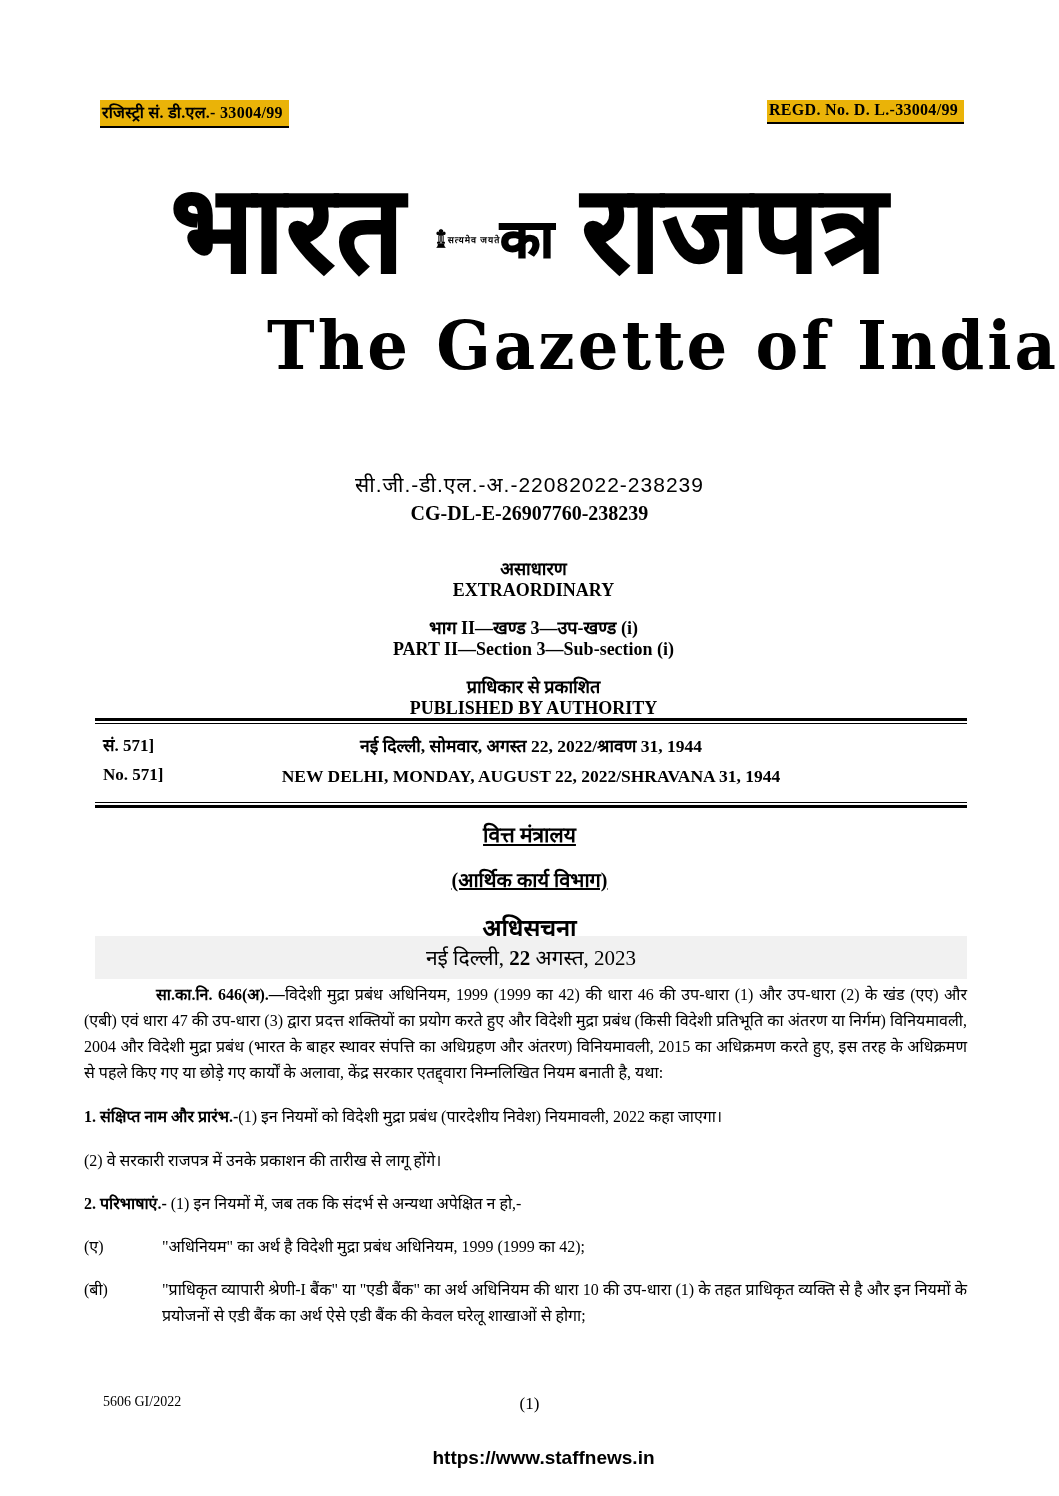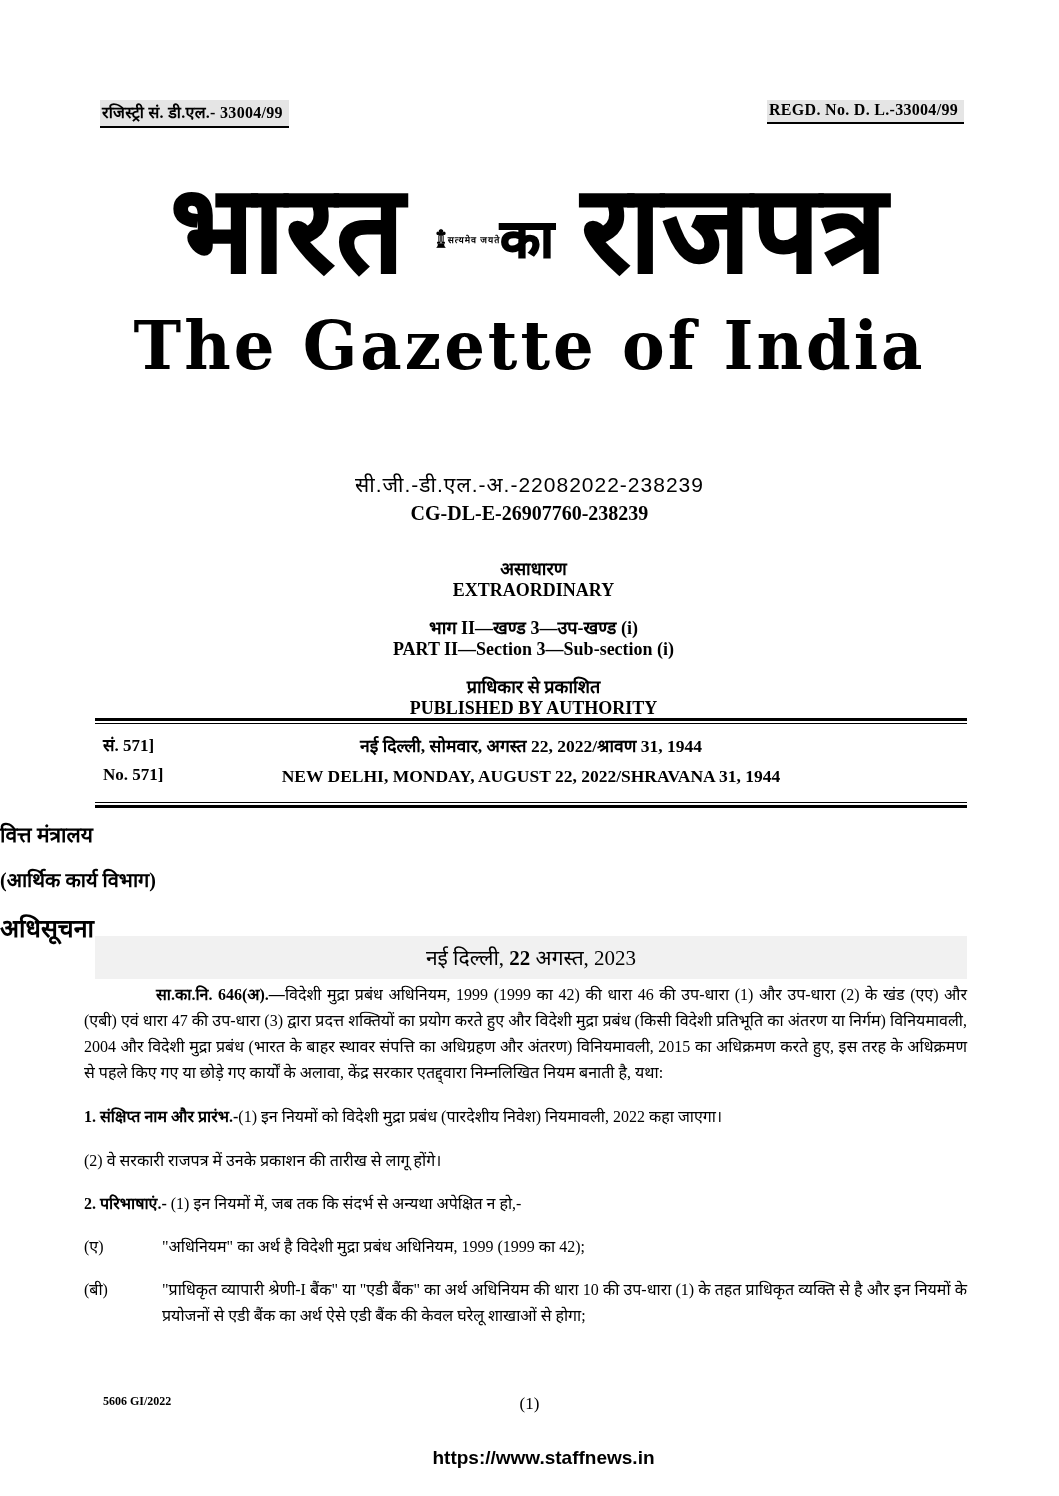--- a/index.html
+++ b/index.html
@@ -13,29 +13,29 @@
     font-family:"Liberation Serif", serif;
     overflow:hidden;
   }
   
   .reg-row {
     position:absolute; top:100px; left:100px; right:95px;
     display:flex; justify-content:space-between; align-items:flex-start;
   }
   .reg {
     font-size:16px; font-weight:bold;
-    background:#e5e5e5;
+    background:#eab308;
     border-bottom:2.5px solid #000;
     padding:1px 6px 3px 2px;
     letter-spacing:.3px;
   }
   
   .masthead {
     position:absolute; top:160px; left:0; right:0;
-    text-align:center;
+    text-align:right;
   }
   .mast-flex {
     display:flex; justify-content:center; align-items:flex-end; gap:28px;
   }
   .hindi-giant {
     font-family:"Liberation Serif", serif;
     font-weight:900;
     font-size:118px; line-height:1;
     letter-spacing:2px;
     transform:scaleY(1.02);
@@ -69,21 +69,21 @@
   
   .issue {
     position:absolute; top:718px; left:95px; right:92px;
   }
   .rule-top { border-top:3px solid #000; border-bottom:1.5px solid #000; height:6px; }
   .rule-bottom { border-top:1.5px solid #000; border-bottom:3.5px solid #000; height:6px; }
   .issue-body { position:relative; padding:8px 0 10px 0; }
   .issue-left { position:absolute; left:8px; top:8px; font-size:17px; font-weight:bold; line-height:1.7; }
   .issue-center { text-align:center; font-size:17.5px; font-weight:bold; line-height:1.7; }
   
-  .ministry { position:absolute; top:820px; left:0; right:0; text-align:left; }
+  .ministry { position:absolute; top:820px; left:0; right:0; text-align:center;text-decoration:underline; }
   .ministry .m1 { font-size:21px; font-weight:bold; }
   .ministry .m2 { font-size:20px; font-weight:bold; margin-top:18px; }
   .ministry .m3 { font-size:25px; font-weight:bold; margin-top:17px; }
   .datebar {
     position:absolute; top:936px; left:95px; right:92px;
     background:#f1f1f1;
     text-align:center; font-size:21px; padding:7px 0 8px 0;
   }
   .datebar b { font-weight:bold; }
   
@@ -91,21 +91,21 @@
     position:absolute; top:982px; left:84px; right:92px;
     font-size:16px; line-height:1.62; text-align:justify;
   }
   .para1 { text-indent:72px; }
   .bold { font-weight:bold; }
   .sec { margin-top:18px; }
   .def-row { display:flex; margin-top:17px; }
   .def-label { width:78px; flex:0 0 78px; }
   .def-text { flex:1; text-align:justify; }
   
-  .footer-code { position:absolute; left:103px; top:1394px; font-size:12px;font-weight:bold; }
+  .footer-code { position:absolute; left:103px; top:1394px; font-size:14px; }
   .footer-page { position:absolute; left:0; right:0; top:1394px; text-align:center; font-size:17px; }
   .footer-url { position:absolute; left:0; right:0; top:1447px; text-align:center; font-size:19px; font-weight:bold; font-family:"Liberation Sans", sans-serif;padding-left:28px; }
 </style>
 </head>
 <body>
 
 <div class="page">
 
   <div class="reg-row">
     <span class="reg">रजिस्ट्री सं. डी.एल.- 33004/99</span>

